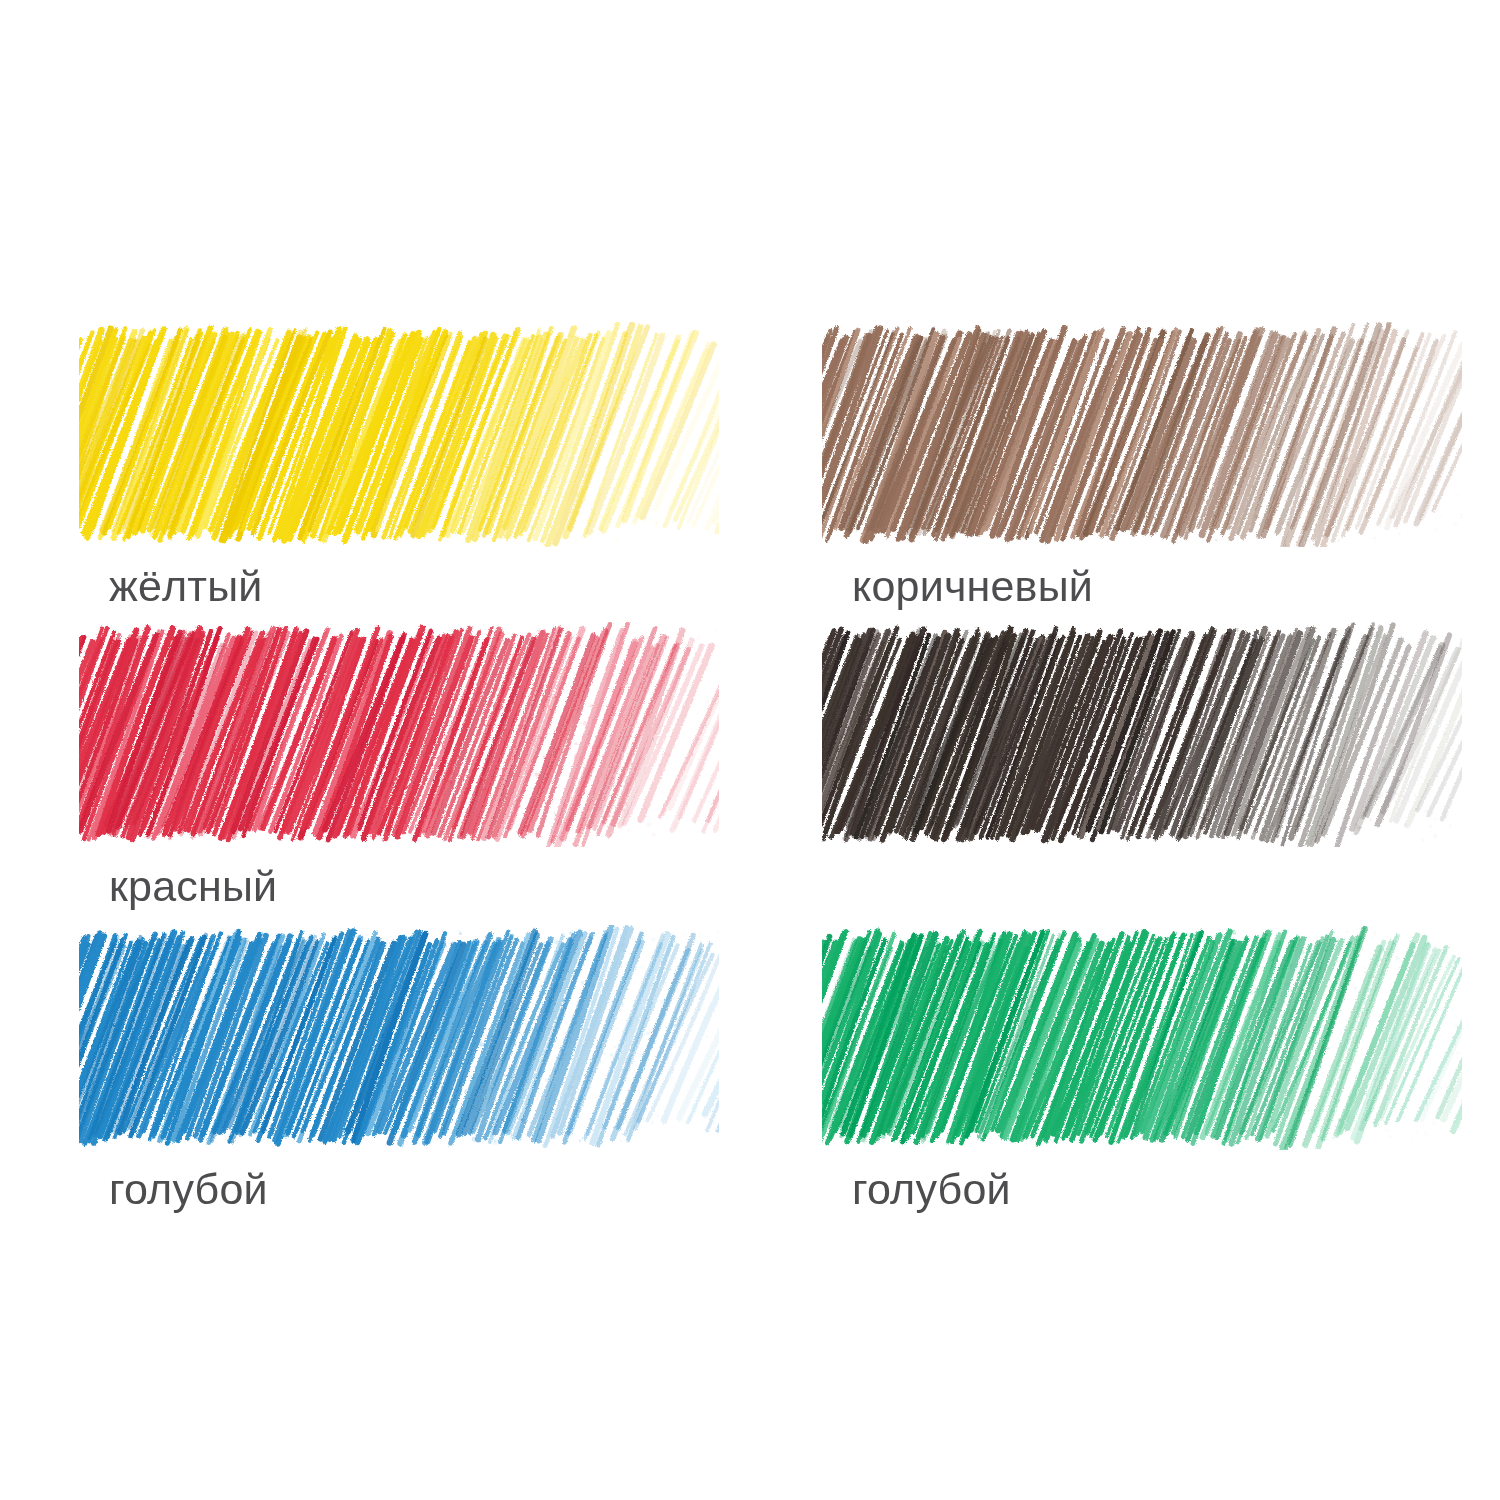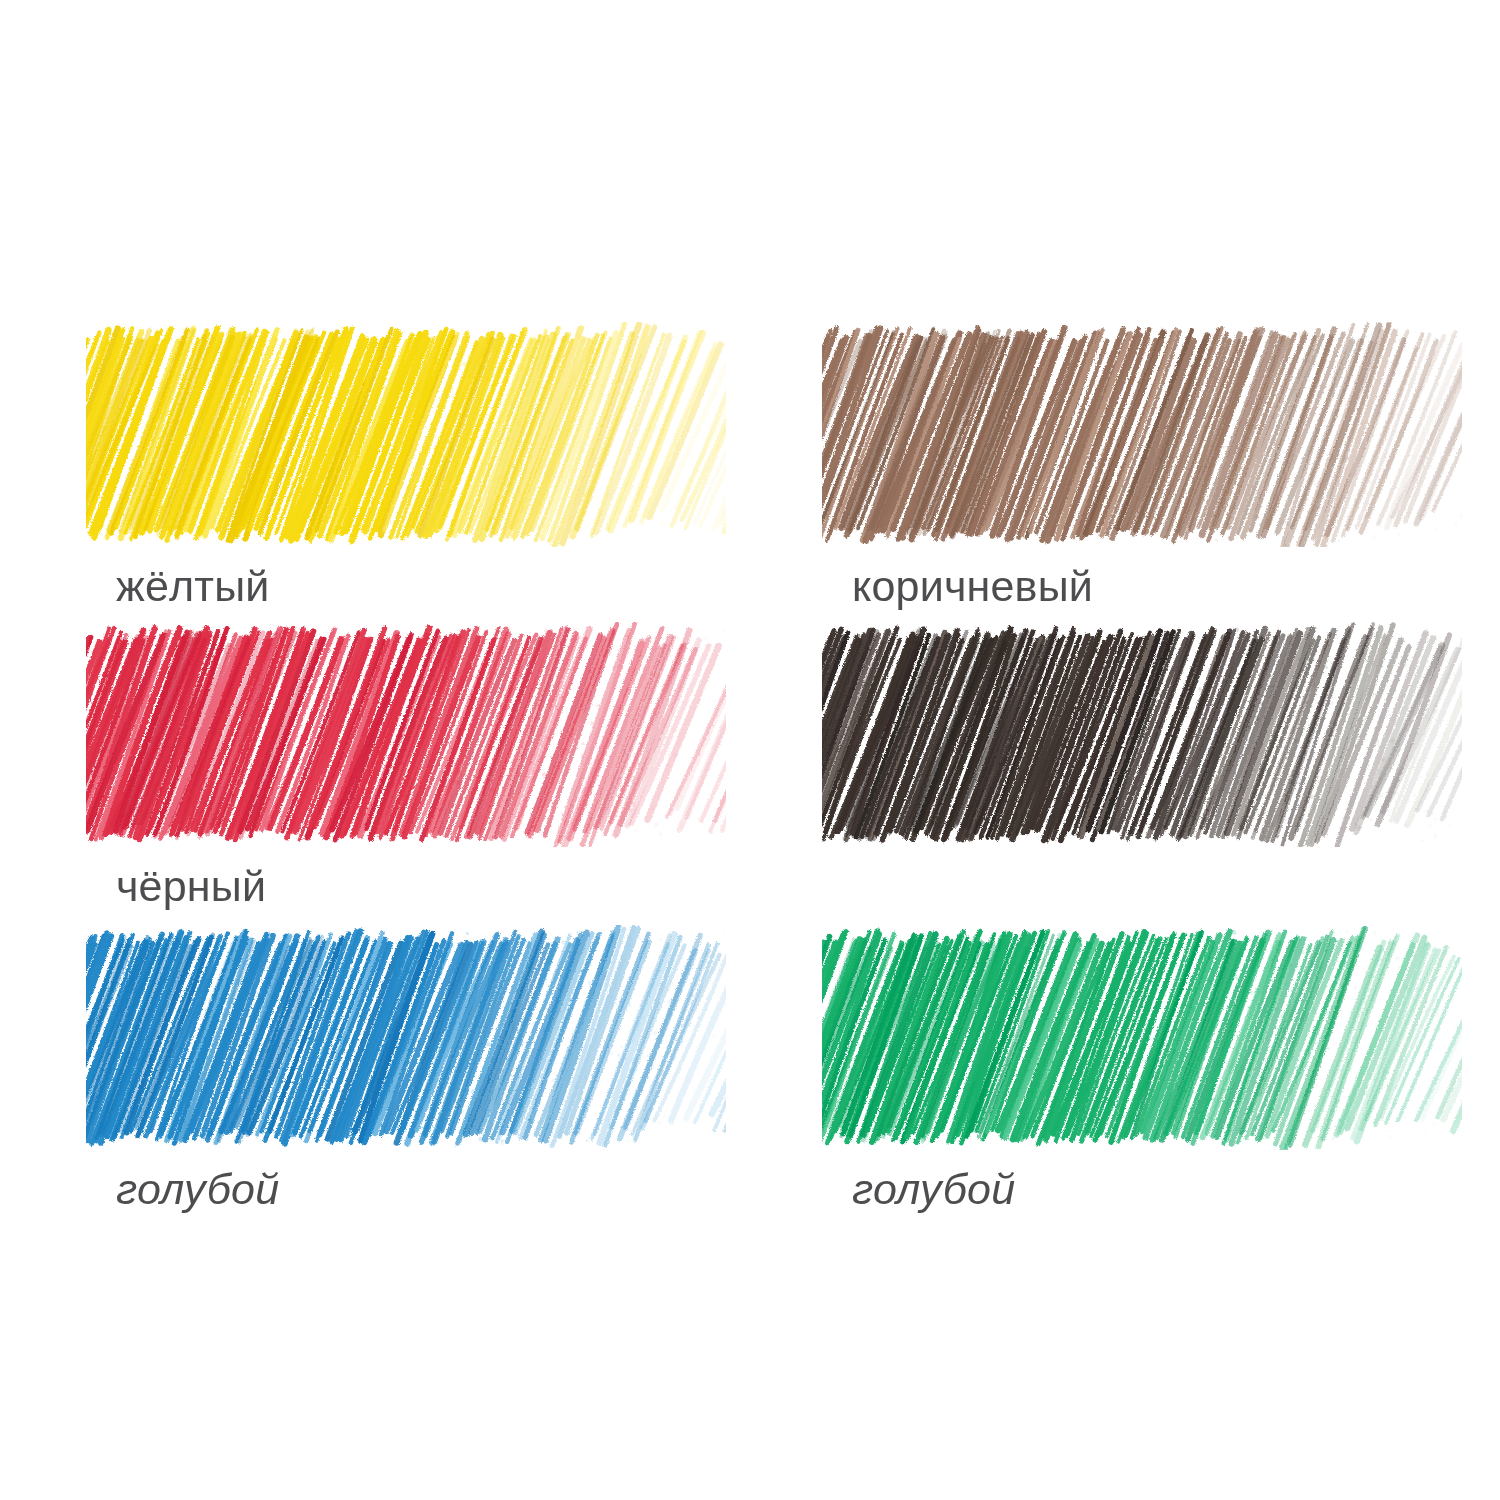--- a/index.html
+++ b/index.html
@@ -44,26 +44,26 @@
     font-family: "Liberation Sans", sans-serif;
     font-size: 43px;
     font-weight: 400;
     color: #4d4d50;
     letter-spacing: 0.2px;
     white-space: nowrap;
     line-height: 1;
   }
 
   
-  .col-left  { left: 86px; }
+  .col-left  { left: 79px; }
   .col-right { left: 822px; }
 
   .row-1 { top: 322px; }
   .row-2 { top: 622px; }
-  .row-3 { top: 925px; font-style: italic; }
+  .row-3 { top: 925px; }
 
   .label-pad { padding-left: 30px; padding-top: 18px; }
 </style>
 </head>
 <body>
 
 <div id="board">
     <div class="swatch-card col-left row-1">
       <div class="swatch-art">
         <svg viewBox="0 0 640 225" width="640" height="225">
@@ -1127,21 +1127,21 @@
             <path d="M32.7,208.3 L107.4,17.3" fill="none" stroke="#D4203C" stroke-width="4.85" stroke-linecap="round" opacity="0.258"></path>
             <path d="M-13.7,211.0 L60.9,15.6" fill="none" stroke="#D4203C" stroke-width="4.53" stroke-linecap="round" opacity="0.445"></path>
             <path d="M-39.4,204.4 L34.0,16.0" fill="none" stroke="#D4203C" stroke-width="3.79" stroke-linecap="round" opacity="0.314"></path>
             <path d="M113.7,214.9 L190.1,11.5" fill="none" stroke="#D4203C" stroke-width="4.33" stroke-linecap="round" opacity="0.313"></path>
             <path d="M68.9,214.4 L143.1,23.2" fill="none" stroke="#D4203C" stroke-width="4.97" stroke-linecap="round" opacity="0.343"></path>
             <path d="M3.1,204.9 L79.9,9.2" fill="none" stroke="#D4203C" stroke-width="3.57" stroke-linecap="round" opacity="0.503"></path>
             <path d="M32.9,212.1 L104.8,17.8" fill="none" stroke="#D4203C" stroke-width="5.25" stroke-linecap="round" opacity="0.453"></path>
           </g>
         </svg>
       </div>
-      <div class="swatch-label label-pad">чёрный</div>
+      <div class="swatch-label label-pad">красный</div>
     </div>
     <div class="swatch-card col-right row-2">
       <div class="swatch-art">
         <svg viewBox="0 0 640 225" width="640" height="225">
           <defs>
             <filter id="grain-black" x="-10%" y="-10%" width="120%" height="120%">
               <feTurbulence type="fractalNoise" baseFrequency="0.9" numOctaves="3" seed="31" result="noise"></feTurbulence>
               <feDisplacementMap in="SourceGraphic" in2="noise" scale="3.2" xChannelSelector="R" yChannelSelector="G"></feDisplacementMap>
             </filter>
           </defs>

